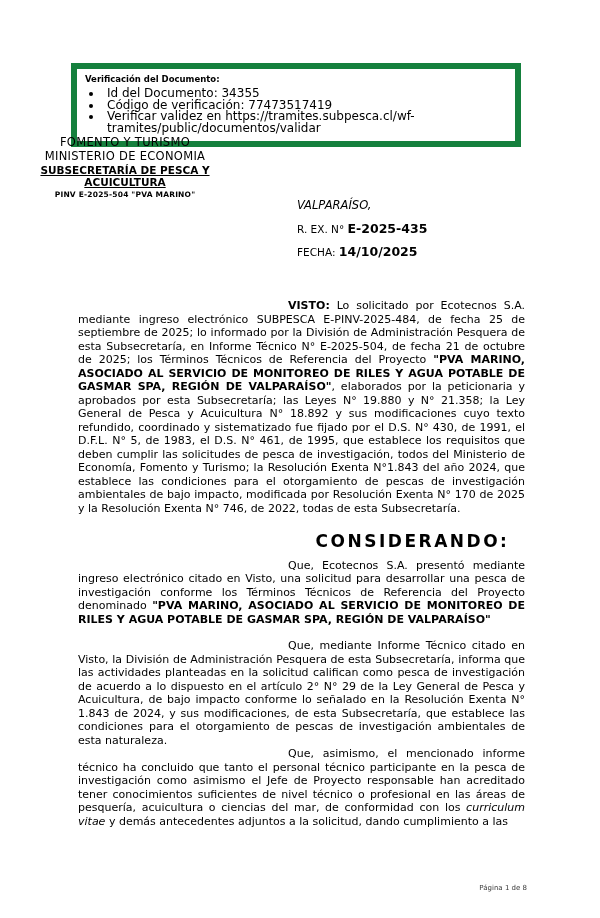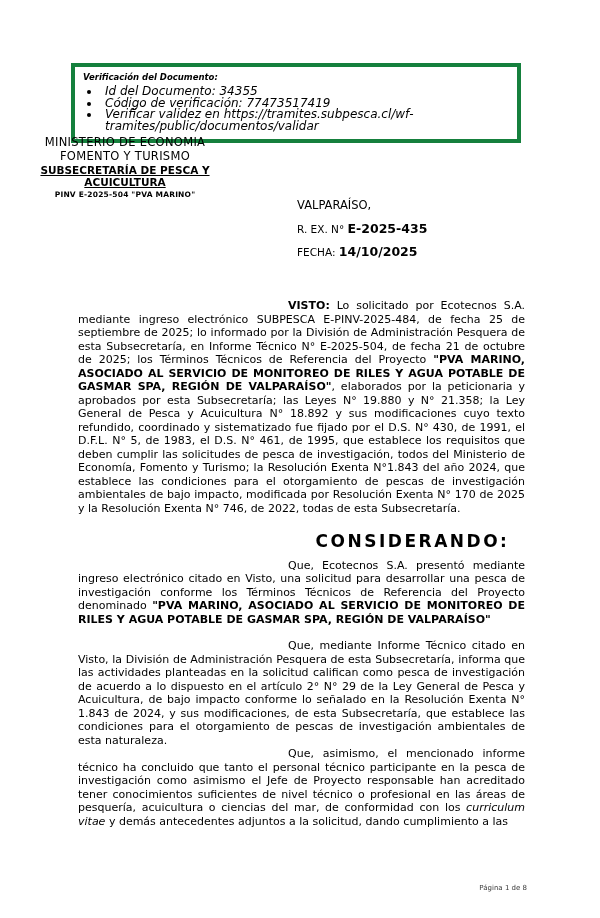--- a/index.html
+++ b/index.html
@@ -7,36 +7,36 @@
   body { background: #ffffff; }
   .page {
     position: relative; width: 600px; height: 918px; background: #ffffff;
     font-family: "DejaVu Sans", "Liberation Sans", sans-serif; color: #000;
     overflow: hidden;
   }
 
   
   .verify-box {
     position: absolute; left: 71px; top: 63px; width: 450px;
-    border: 4px solid #15803d; padding: 5px 8px 7px 8px; background: #fff; font-style: italic;
+    border: 6px solid #15803d; padding: 5px 8px 7px 8px; background: #fff;
   }
   .verify-title { font-weight: bold; font-size: 8.5px; line-height: 11px; }
   .verify-list { margin: 3px 0 0 18px; padding: 0; font-size: 12px; line-height: 11.5px; list-style-type: disc; }
   .verify-list li { margin: 0; padding-left: 4px; }
 
   
   .letterhead { position: absolute; left: 14px; top: 136px; width: 222px; text-align: center; }
   .lh-line { font-size: 11.5px; line-height: 13.5px; letter-spacing: 0.3px; }
   .lh-sub { font-weight: bold; font-size: 10.5px; line-height: 12px; text-decoration: underline; width: 192px; margin: 1px auto 0; }
   .lh-ref { font-weight: bold; font-size: 7.5px; margin-top: 2px; letter-spacing: 0.2px; }
 
   
   .res-head { position: absolute; left: 297px; top: 192px; width: 228px; }
   .res-title { font-size: 11px; line-height: 14.5px; text-align: justify; }
-  .res-city { font-size: 11.5px; margin-top: 6px; }
+  .res-city { font-size: 11.5px; margin-top: 6px; font-style: italic; }
   .res-rex { font-size: 10.5px; margin-top: 9px; }
   .res-date { font-size: 10.5px; margin-top: 8px; }
   .num { font-weight: bold; font-size: 12.5px; }
 
   
   .doc-body {
     position: absolute; left: 78px; top: 299px; width: 447px;
     font-size: 11px; line-height: 13.5px; text-align: justify;
   }
   .para { margin: 0; text-indent: 210px; }
@@ -62,22 +62,22 @@
   <div class="verify-box">
     <div class="verify-title">Verificación del Documento:</div>
     <ul class="verify-list">
         <li>Id del Documento: 34355</li>
         <li>Código de verificación: 77473517419</li>
         <li>Verificar validez en https://tramites.subpesca.cl/wf-tramites/public/documentos/validar</li>
       </ul>
   </div>
 
   <div class="letterhead">
+    <div class="lh-line">FOMENTO Y TURISMO</div>
     <div class="lh-line">MINISTERIO DE ECONOMIA</div>
-    <div class="lh-line">FOMENTO Y TURISMO</div>
     <div class="lh-sub">SUBSECRETARÍA DE PESCA Y ACUICULTURA</div>
     <div class="lh-ref">PINV E-2025-504 "PVA MARINO"</div>
   </div>
 
   <div class="res-head">
     <div class="res-city">VALPARAÍSO,</div>
     <div class="res-rex"><span>R. EX. N° </span><span class="num">E-2025-435</span></div>
     <div class="res-date"><span>FECHA: </span><span class="num">14/10/2025</span></div>
   </div>
 

